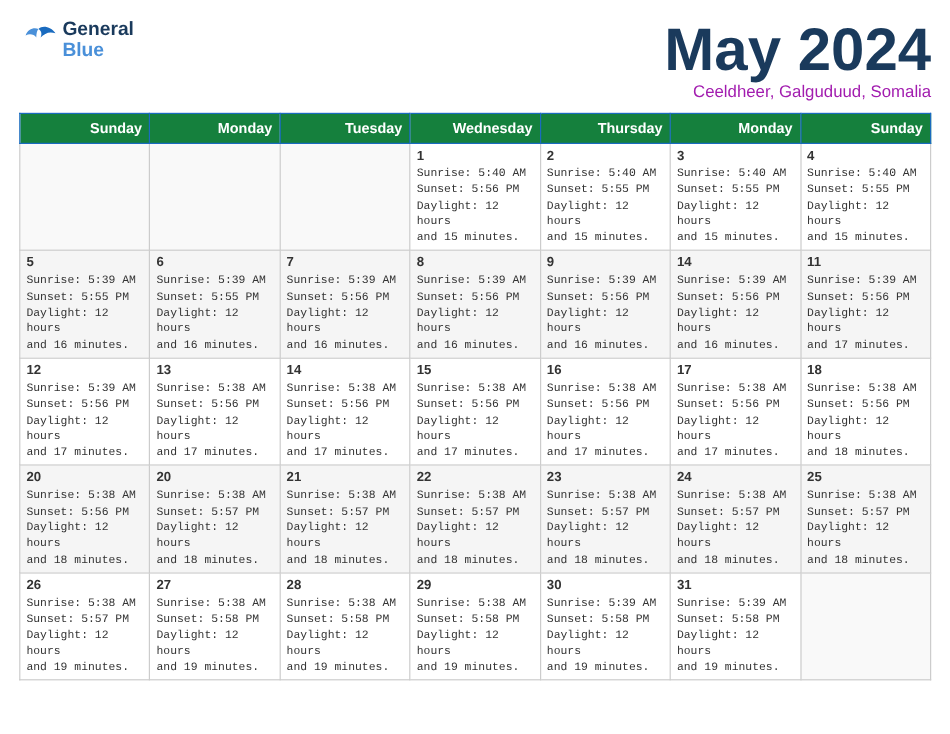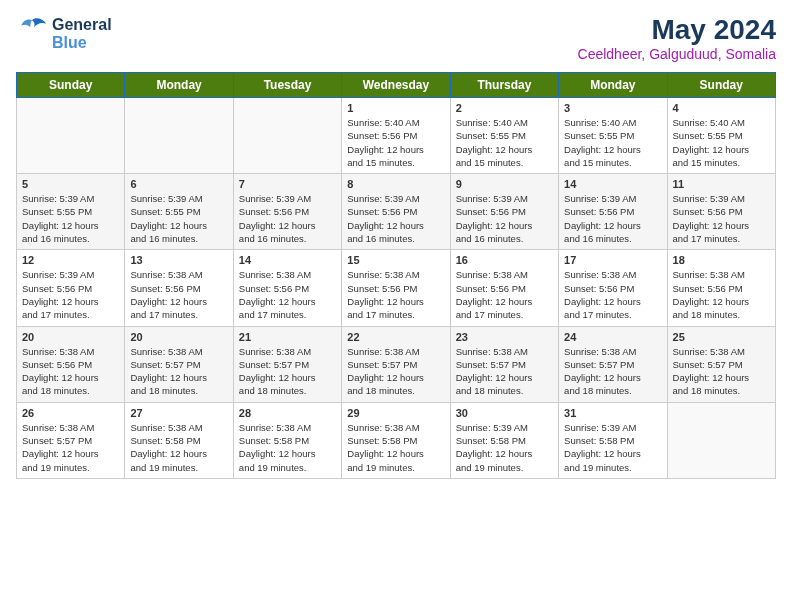--- a/index.html
+++ b/index.html
@@ -11,52 +11,52 @@
       padding: 16px;
     }
     .header {
       display: flex;
       justify-content: space-between;
       align-items: flex-start;
       margin-bottom: 10px;
     }
     .logo {
       display: flex;
-      align-items: flex-start;
+      align-items: center;
       gap: 4px;
     }
     .logo-bird {
       width: 32px;
       height: 28px;
     }
     .title-block {
       text-align: right;
     }
     .month-title {
-      font-size: 28px;
+      font-size: 50px;
       font-weight: bold;
       color: #1a3a5c;
       line-height: 1;
     }
     .location {
       font-size: 14px;
       color: #a21caf;
       margin-top: 2px;
     }
     .calendar {
       width: 100%;
       border-collapse: collapse;
       border: 1px solid #ccc;
     }
     .calendar th {
-      background: #4d7c0f;
+      background: #15803d;
       color: #fff;
       font-size: 12px;
       font-weight: bold;
-      text-align: center;
+      text-align: right;
       padding: 5px 6px;
       border: 1px solid #1a6bbf;
     }
     .calendar td {
       border: 1px solid #ccc;
       vertical-align: top;
       padding: 4px 5px;
       width: calc(100% / 7);
       min-height: 80px;
       font-size: 10px;
@@ -74,20 +74,21 @@
     }
     .day-number {
       font-weight: bold;
       font-size: 11px;
       margin-bottom: 2px;
     }
     .day-info {
       font-size: 9.5px;
       line-height: 1.4;
       color: #333;
+      font-family: Liberation Mono, monospace;
     }
   </style>
 </head>
 <body>
 
 <div class="header">
   <div class="logo">
     <svg class="logo-bird" viewBox="0 0 36 30" xmlns="http://www.w3.org/2000/svg">
       <path d="M18 4 C22 0, 30 2, 34 8 C28 6, 24 8, 20 12 C22 8, 20 5, 18 4Z" fill="#1a6bbf"></path>
       <path d="M18 4 C14 2, 8 4, 6 10 C10 8, 14 9, 16 12 C16 8, 17 5, 18 4Z" fill="#4a90d9"></path>

